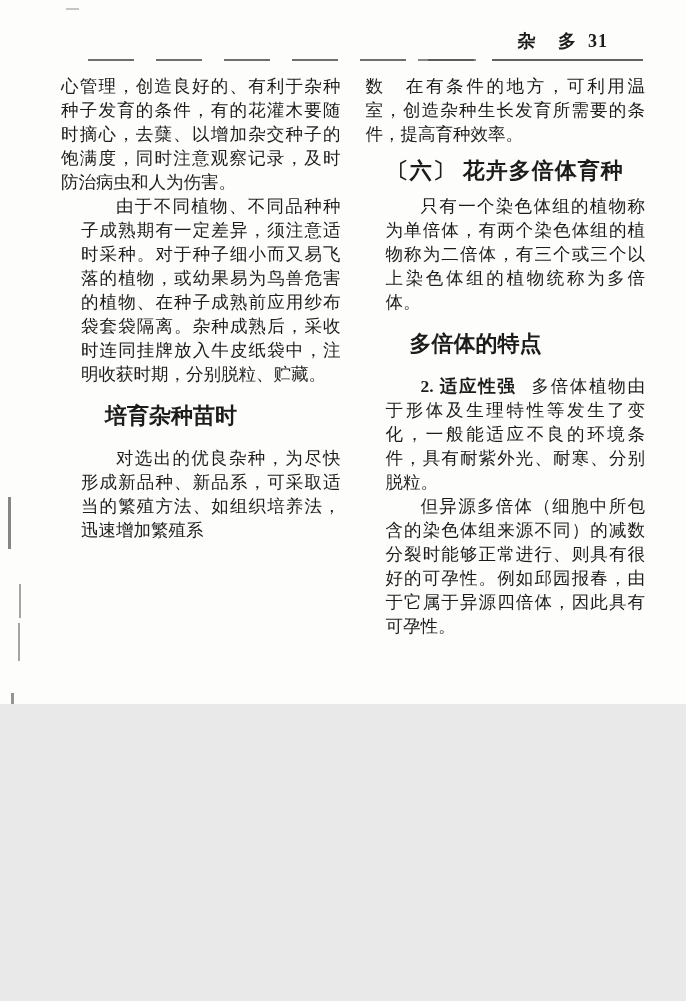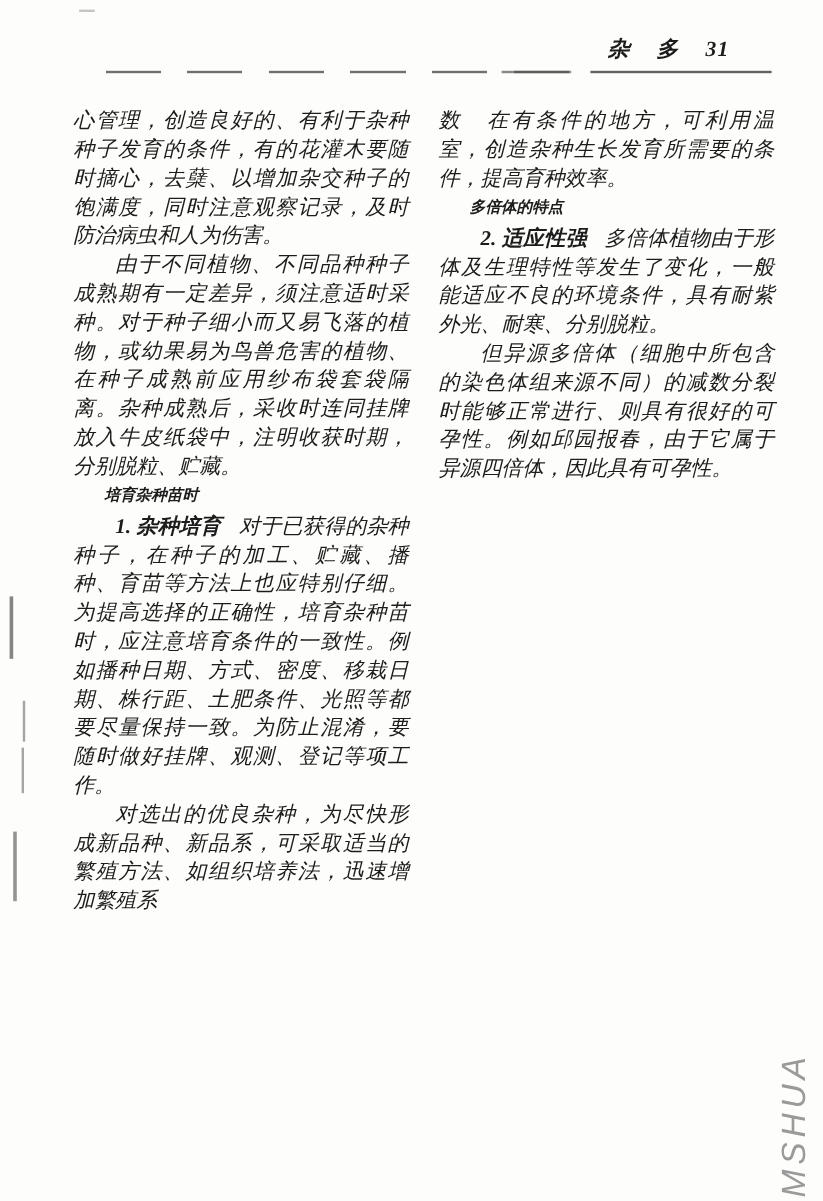--- a/index.html
+++ b/index.html
@@ -1,58 +1,57 @@
 <!DOCTYPE html>
 <html><head>
 <meta charset="utf-8">
 <style>
   html,body{margin:0;padding:0;}
   body{width:686px;height:1001px;background:#e9e9e9;}
   .page{
-    position:relative;width:686px;height:1001px;overflow:hidden;
+    position:relative;width:686px;height:704px;overflow:hidden;
     background:#fdfdfb;
     font-family:"Liberation Serif","DejaVu Serif",serif;
     color:#1c1c1c;
-    font-style:italic;
   }
   
   .header{
     position:absolute;top:31px;right:78px;
     font-weight:bold;font-size:18px;line-height:20px;
     display:flex;align-items:baseline;
   }
   .header .book-word{letter-spacing:9px;}
-  .header .pagenum{margin-left:14px;font-size:18px;letter-spacing:1px;}
+  .header .pagenum{margin-left:3px;font-size:18px;letter-spacing:1px;}
   
   .rule-dashes{
     position:absolute;top:59px;left:88px;width:400px;height:2px;opacity:.8;
     background:repeating-linear-gradient(90deg,#4c4c4c 0 46px,rgba(0,0,0,0) 46px 68px);
   }
   .rule-solid{
     position:absolute;top:59px;left:492px;width:151px;height:2px;background:#474747;opacity:.85;
   }
   .rule-solid2{
     position:absolute;top:59px;left:418px;width:58px;height:2px;background:#555;opacity:.7;
   }
   
   .columns{
-    position:absolute;top:88px;left:61px;width:584px;
+    position:absolute;top:74px;left:61px;width:584px;
     display:flex;gap:25px;
   }
   .col{
     width:284px;
     font-size:17.5px;line-height:24px;
     text-align:justify;
   }
   .para{margin:0;}
-  .indent{text-indent:2em;}
+  .indent{text-indent:2em;margin-left:20px;}
   .h3{
     font-weight:bold;text-indent:2em;
     font-family:"Liberation Sans","DejaVu Sans",sans-serif;
-    font-size:13px;line-height:24px;margin:1px 0;
+    font-size:22px;line-height:24px;margin:18px 0;
   }
   .h2{
     font-weight:bold;text-align:center;
     font-family:"Liberation Sans","DejaVu Sans",sans-serif;
     font-size:22px;line-height:30px;
     margin:10px 0 8px;letter-spacing:1px;
   }
   .item-label{font-weight:bold;margin-right:.85em;}
   
   .watermark{
@@ -82,25 +81,26 @@
 
   <div class="rule-dashes"></div>
   <div class="rule-solid2"></div>
   <div class="rule-solid"></div>
 
   <div class="columns">
     <div class="col">
         <p class="para">心管理，创造良好的、有利于杂种种子发育的条件，有的花灌木要随时摘心，去蘖、以增加杂交种子的饱满度，同时注意观察记录，及时防治病虫和人为伤害。</p>
         <p class="para indent">由于不同植物、不同品种种子成熟期有一定差异，须注意适时采种。对于种子细小而又易飞落的植物，或幼果易为鸟兽危害的植物、在种子成熟前应用纱布袋套袋隔离。杂种成熟后，采收时连同挂牌放入牛皮纸袋中，注明收获时期，分别脱粒、贮藏。</p>
         <div class="h3">培育杂种苗时</div>
-        <p class="para indent"><span class="item-label">1. 杂种培育</span><span>对于已获得的杂种种子，在种子的加工、贮藏、播种、育苗等方法上也应特别仔细。为提高选择的正确性，培育杂种苗时，应注意培育条件的一致性。例如播种日期、方式、密度、移栽日期、株行距、土肥条件、光照等都要尽量保持一致。为防止混淆，要随时做好挂牌、观测、登记等项工作。</span></p>
         <p class="para indent">对选出的优良杂种，为尽快形成新品种、新品系，可采取适当的繁殖方法、如组织培养法，迅速增加繁殖系</p>
       </div>
     <div class="col">
         <p class="para">数　在有条件的地方，可利用温室，创造杂种生长发育所需要的条件，提高育种效率。</p>
+        <div class="h2">〔六〕 花卉多倍体育种</div>
+        <p class="para indent">只有一个染色体组的植物称为单倍体，有两个染色体组的植物称为二倍体，有三个或三个以上染色体组的植物统称为多倍体。</p>
         <div class="h3">多倍体的特点</div>
         <p class="para indent"><span class="item-label">2. 适应性强</span><span>多倍体植物由于形体及生理特性等发生了变化，一般能适应不良的环境条件，具有耐紫外光、耐寒、分别脱粒。</span></p>
         <p class="para indent">但异源多倍体（细胞中所包含的染色体组来源不同）的减数分裂时能够正常进行、则具有很好的可孕性。例如邱园报春，由于它属于异源四倍体，因此具有可孕性。</p>
       </div>
   </div>
 
   <div class="watermark">MSHUA</div>
 
   <div class="speck s1"></div>
   <div class="speck s2"></div>

